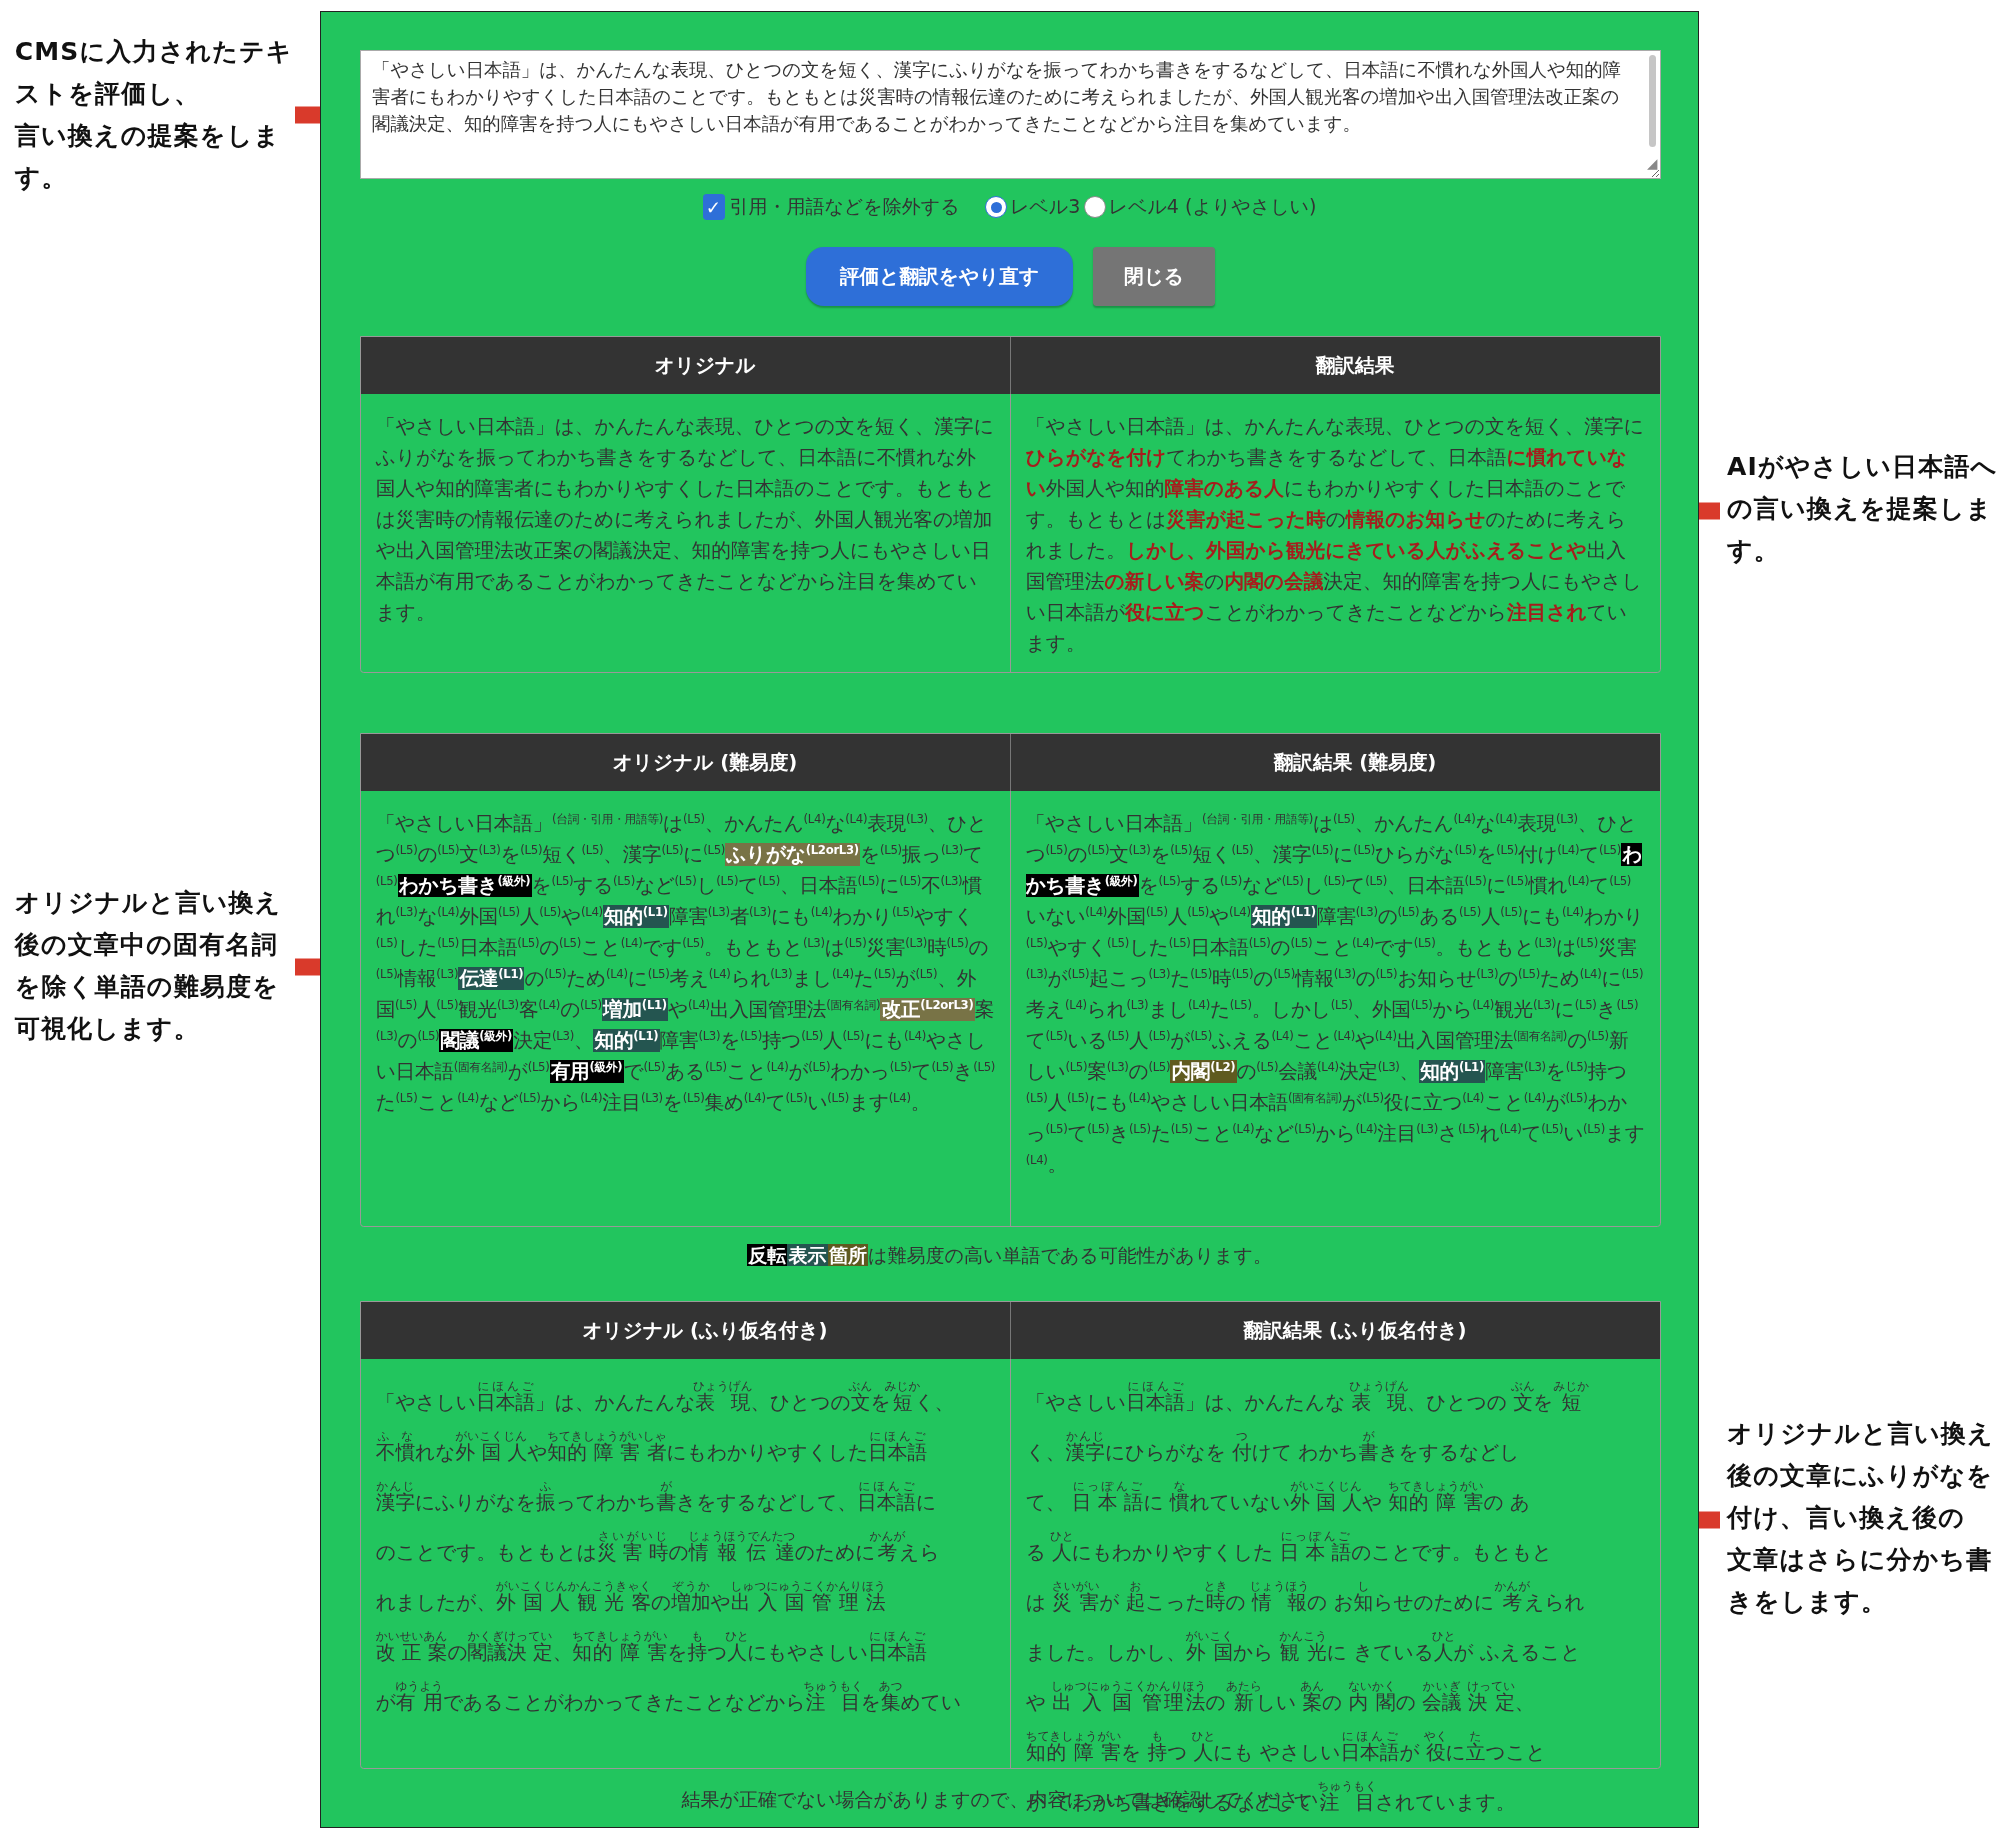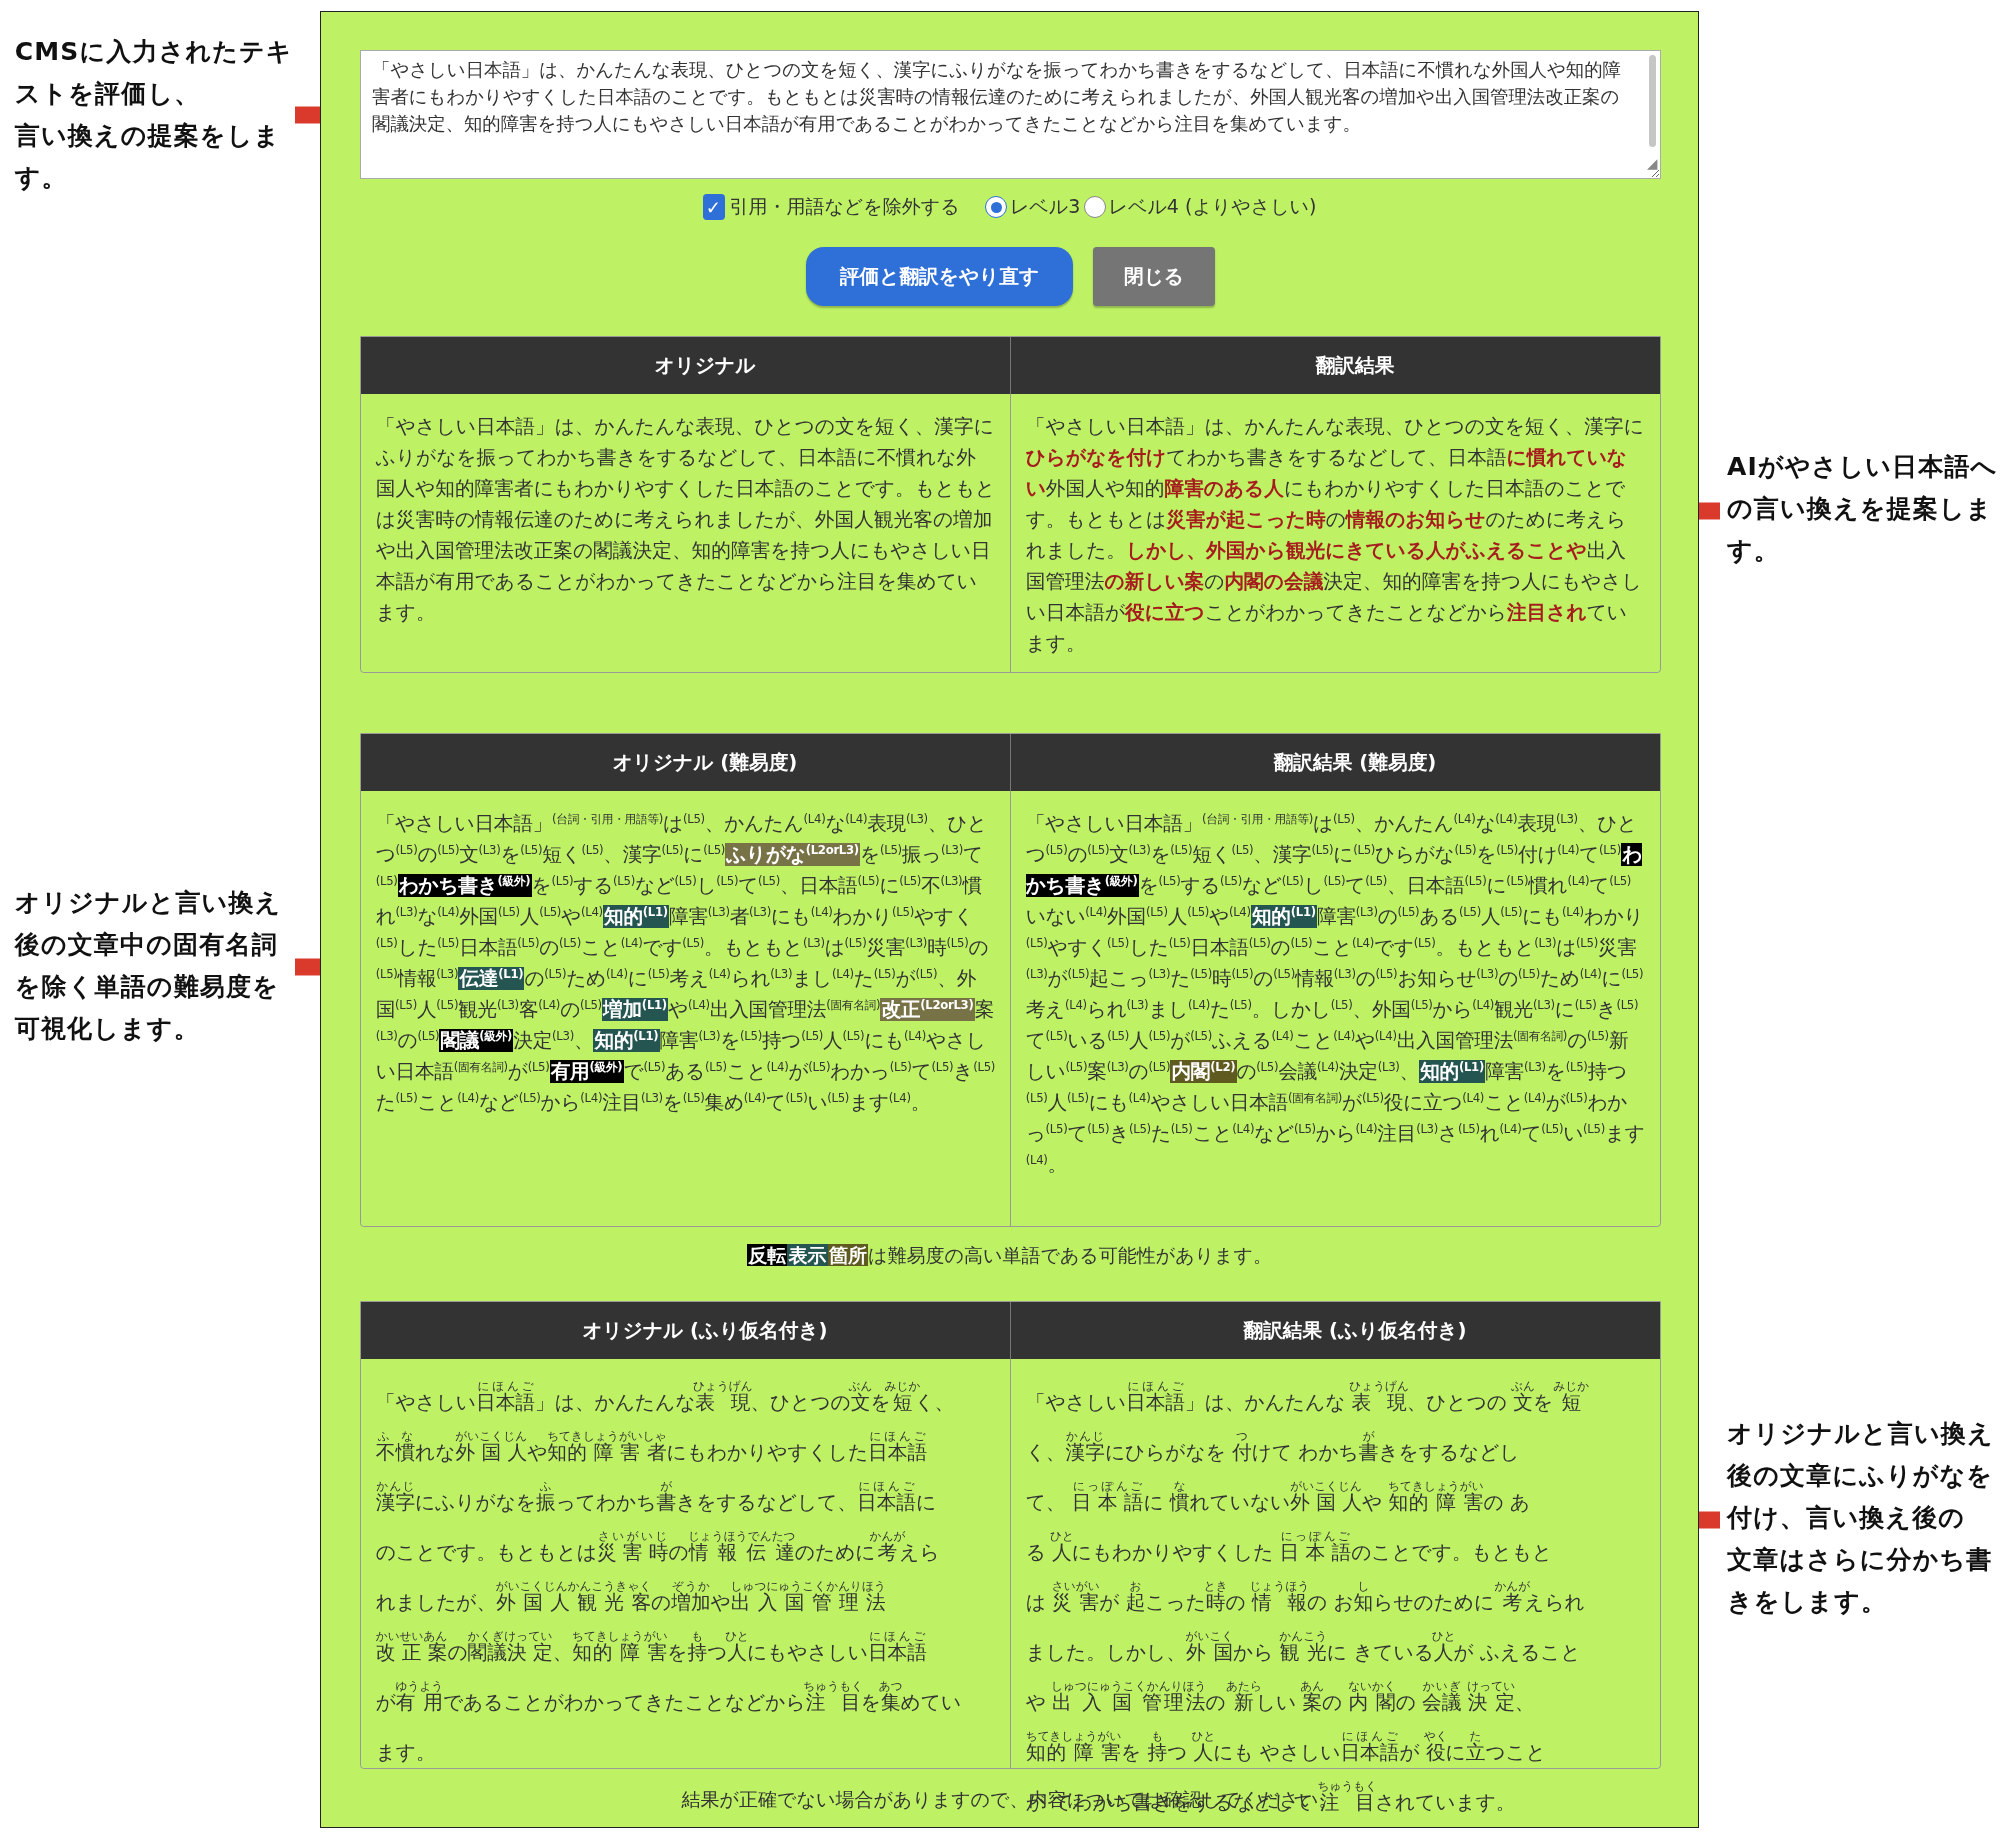--- a/index.html
+++ b/index.html
@@ -2,21 +2,21 @@
 <html style="font-size:9.8px"><head>
 <meta charset="utf-8">
 <style>
   html, body { margin:0; padding:0; background:#ffffff; }
   body { width:2015px; height:1842px; position:relative; overflow:hidden;
          font-family:"DejaVu Sans","Liberation Sans",sans-serif; color:#222; }
   .annot { position:absolute; font-weight:bold; font-size:25px; line-height:42px; color:#111;
            font-family:"DejaVu Sans","Liberation Sans",sans-serif; letter-spacing:1.2px; }
   .arrow { position:absolute; width:55px; height:44px; }
   .panel { position:absolute; left:320px; top:11px; width:1379px; height:1817px;
-           border:1.2px solid #222; box-sizing:border-box; background:#bef264; }
+           border:1.2px solid #222; box-sizing:border-box; background:#22c55e; }
   .textarea { position:absolute; left:39px; top:38px; width:1301px; height:129px;
               border:1.2px solid #aaa; box-sizing:border-box; background:#fff;
               font-size:18.4px; line-height:27px; color:#333; padding:4.9px 31px 4.9px 11px;
               overflow:hidden; resize:both; }
   .scroll-track { position:absolute; right:2.5px; top:3.7px; width:9.8px; height:98px; }
   .scroll-thumb { width:7.4px; height:92px; background:#c6c6c6; border-radius:3.7px; margin-left:1.2px; }
   .resize-grip { position:absolute; right:2.5px; bottom:1.2px; font-size:13.5px; color:#888; }
   .options { position:absolute; left:0; right:0; top:182px; text-align:center;
              font-size:19px; color:#333; display:flex; justify-content:center; align-items:center; gap:0; }
   .opt { display:inline-flex; align-items:center; margin:0 3.7px; }
@@ -159,21 +159,20 @@
     </div>
     <div class="body" style="height:409px;">
       <div id="furi-orig">
           <span class="furi-line"><span>「やさしい</span><ruby>日本語<rt>にほんご</rt></ruby><span>」は、かんたんな</span><ruby>表 現<rt>ひょうげん</rt></ruby><span>、ひとつの</span><ruby>文<rt>ぶん</rt></ruby><span>を</span><ruby>短<rt>みじか</rt></ruby><span>く、</span></span>
           <span class="furi-line"><ruby>不慣<rt>ふ な</rt></ruby><span>れな</span><ruby>外 国 人<rt>がいこくじん</rt></ruby><span>や</span><ruby>知的 障 害 者<rt>ちてきしょうがいしゃ</rt></ruby><span>にもわかりやすくした</span><ruby>日本語<rt>にほんご</rt></ruby></span>
           <span class="furi-line"><ruby>漢字<rt>かんじ</rt></ruby><span>にふりがなを</span><ruby>振<rt>ふ</rt></ruby><span>ってわかち</span><ruby>書<rt>が</rt></ruby><span>きをするなどして、</span><ruby>日本語<rt>にほんご</rt></ruby><span>に</span></span>
           <span class="furi-line"><span>のことです。もともとは</span><ruby>災 害 時<rt>さいがいじ</rt></ruby><span>の</span><ruby>情 報 伝 達<rt>じょうほうでんたつ</rt></ruby><span>のために</span><ruby>考<rt>かんが</rt></ruby><span>えら</span></span>
           <span class="furi-line"><span>れましたが、</span><ruby>外 国 人 観 光 客<rt>がいこくじんかんこうきゃく</rt></ruby><span>の</span><ruby>増加<rt>ぞうか</rt></ruby><span>や</span><ruby>出 入 国 管 理 法<rt>しゅつにゅうこくかんりほう</rt></ruby></span>
           <span class="furi-line"><ruby>改 正 案<rt>かいせいあん</rt></ruby><span>の</span><ruby>閣議決 定<rt>かくぎけってい</rt></ruby><span>、</span><ruby>知的 障 害<rt>ちてきしょうがい</rt></ruby><span>を</span><ruby>持<rt>も</rt></ruby><span>つ</span><ruby>人<rt>ひと</rt></ruby><span>にもやさしい</span><ruby>日本語<rt>にほんご</rt></ruby></span>
           <span class="furi-line"><span>が</span><ruby>有 用<rt>ゆうよう</rt></ruby><span>であることがわかってきたことなどから</span><ruby>注 目<rt>ちゅうもく</rt></ruby><span>を</span><ruby>集<rt>あつ</rt></ruby><span>めてい</span></span>
-          <span class="furi-line"><span>ます。</span></span>
         </div>
       <div id="furi-trans">
           <span class="furi-line"><span>「やさしい</span><ruby>日本語<rt>にほんご</rt></ruby><span>」は、かんたんな </span><ruby>表 現<rt>ひょうげん</rt></ruby><span>、ひとつの </span><ruby>文<rt>ぶん</rt></ruby><span>を </span><ruby>短<rt>みじか</rt></ruby></span>
           <span class="furi-line"><span>く、</span><ruby>漢字<rt>かんじ</rt></ruby><span>にひらがなを </span><ruby>付<rt>つ</rt></ruby><span>けて わかち</span><ruby>書<rt>が</rt></ruby><span>きをするなどし</span></span>
           <span class="furi-line"><span>て、 </span><ruby>日 本 語<rt>にっぽんご</rt></ruby><span>に </span><ruby>慣<rt>な</rt></ruby><span>れていない</span><ruby>外 国 人<rt>がいこくじん</rt></ruby><span>や </span><ruby>知的 障 害<rt>ちてきしょうがい</rt></ruby><span>の あ</span></span>
           <span class="furi-line"><span>る </span><ruby>人<rt>ひと</rt></ruby><span>にもわかりやすくした </span><ruby>日 本 語<rt>にっぽんご</rt></ruby><span>のことです。もともと</span></span>
           <span class="furi-line"><span>は </span><ruby>災 害<rt>さいがい</rt></ruby><span>が </span><ruby>起<rt>お</rt></ruby><span>こった</span><ruby>時<rt>とき</rt></ruby><span>の </span><ruby>情 報<rt>じょうほう</rt></ruby><span>の お</span><ruby>知<rt>し</rt></ruby><span>らせのために </span><ruby>考<rt>かんが</rt></ruby><span>えられ</span></span>
           <span class="furi-line"><span>ました。しかし、</span><ruby>外 国<rt>がいこく</rt></ruby><span>から </span><ruby>観 光<rt>かんこう</rt></ruby><span>に きている</span><ruby>人<rt>ひと</rt></ruby><span>が ふえること</span></span>
           <span class="furi-line"><span>や </span><ruby>出 入 国 管理法<rt>しゅつにゅうこくかんりほう</rt></ruby><span>の </span><ruby>新<rt>あたら</rt></ruby><span>しい </span><ruby>案<rt>あん</rt></ruby><span>の </span><ruby>内 閣<rt>ないかく</rt></ruby><span>の </span><ruby>会議<rt>かいぎ</rt></ruby><span> </span><ruby>決 定<rt>けってい</rt></ruby><span>、</span></span>
           <span class="furi-line"><ruby>知的 障 害<rt>ちてきしょうがい</rt></ruby><span>を </span><ruby>持<rt>も</rt></ruby><span>つ </span><ruby>人<rt>ひと</rt></ruby><span>にも やさしい</span><ruby>日本語<rt>にほんご</rt></ruby><span>が </span><ruby>役<rt>やく</rt></ruby><span>に</span><ruby>立<rt>た</rt></ruby><span>つこと</span></span>

